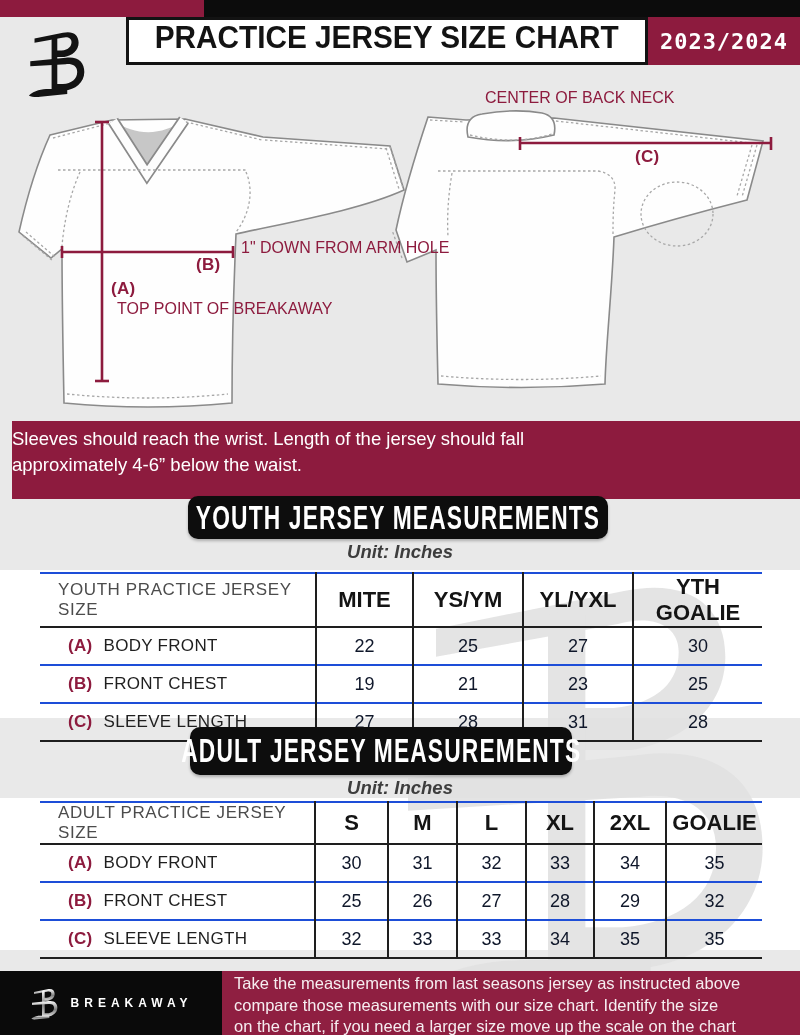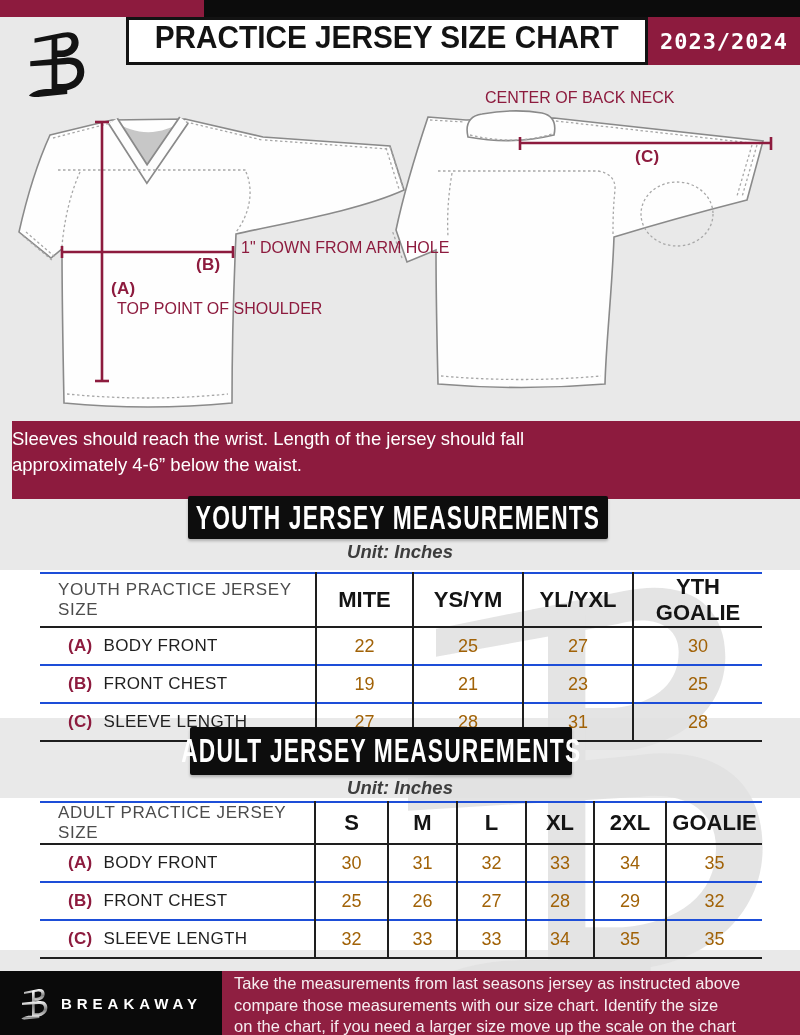--- a/index.html
+++ b/index.html
@@ -28,21 +28,21 @@
   .mid-banner{position:absolute;left:12px;top:421px;width:100%;height:78px;background:var(--maroon);
     color:#fff;text-align:left;font-size:18.5px;line-height:26px;padding-top:5px;box-sizing:border-box;z-index:3;}
   .mid-banner span{display:block;}
   
   .white-band{position:absolute;left:0;right:0;background:#ffffff;z-index:0;}
   .wb1{top:570px;height:148px;}
   .wb2{top:798px;height:152px;}
   
   .watermark{position:absolute;left:380px;top:540px;width:420px;height:486px;z-index:1;opacity:0.9;}
   
-  .section-banner{position:absolute;background:#0d0d0d;border-radius:2px;display:flex;align-items:center;justify-content:center;
+  .section-banner{position:absolute;background:#0d0d0d;border-radius:10px;display:flex;align-items:center;justify-content:center;
     box-shadow:0 2px 3px rgba(0,0,0,0.25);z-index:3;}
   .sb-youth{left:188px;top:496px;width:420px;height:43px;}
   .sb-adult{left:190px;top:727px;width:382px;height:48px;}
   .section-banner span{color:#fff;font-weight:800;font-size:30px;letter-spacing:1.5px;white-space:nowrap;
     display:inline-block;transform:scale(0.76,1.08);}
   .unit{position:absolute;left:0;width:100%;text-align:center;font-style:italic;font-weight:600;
     color:#3d3d3d;font-size:18.5px;z-index:3;}
   .unit-youth{top:541px;}
   .unit-adult{top:777px;}
   
@@ -52,25 +52,25 @@
   .size-table tr{border-top:2px solid #1d4ed8;}
   .size-table tr:last-child{border-bottom:2px solid #1e1e1e;}
   .size-table th,.size-table td{padding:0;}
   .size-table th+th,.size-table td+td{border-left:2px solid #1e1e1e;}
   .size-table th{height:37px;}
   .size-table td{height:36px;}
   th.col-label{text-align:left;padding-left:18px;font-weight:400;color:#4c4c4c;font-size:17px;letter-spacing:0.6px;}
   th.col-size{font-weight:700;color:#141414;font-size:22px;text-align:center;}
   td.rowlabel{text-align:left;padding-left:28px;font-size:17px;color:#1f1f1f;font-weight:500;letter-spacing:0.3px;}
   td.rowlabel .tag{color:var(--maroon);font-weight:800;margin-right:11px;}
-  td.val{text-align:center;font-size:18px;color:#a16207;}
+  td.val{text-align:center;font-size:18px;color:#0f172a;}
   
   .footer{position:absolute;left:0;top:971px;width:800px;height:64px;display:flex;z-index:6;}
   .footer-black{width:222px;background:#0a0a0a;display:flex;align-items:center;justify-content:center;gap:11px;}
-  .footer-black .brand{color:#ffffff;font-weight:700;font-size:15px;letter-spacing:5px;}
+  .footer-black .brand{color:#ffffff;font-weight:700;font-size:12px;letter-spacing:5px;}
   .footer-maroon{flex:1;background:var(--maroon-footer);color:#f6edf0;font-size:16.5px;line-height:21.5px;
     padding:2px 0 0 12px;box-sizing:border-box;}
   .footer-maroon span{display:block;}
 </style>
 </head>
 <body>
 
 <div class="page" style="--maroon: #8d1b3e; --maroon-footer: #8f1f41;">
 
   <div class="top-strip">
@@ -153,21 +153,21 @@
       <path d="M520,75 V88"></path>
         <path d="M771,75 V88"></path>
     </g>
   </svg>
 
   <div class="anno" style="left:111px;top:279px;">
     <span class="tagline">(A)</span>
   </div>
   <div class="anno cap" style="left:117px;top:300px;line-height:17px;">
     <span>TOP POINT</span>
-    <span>OF SHOULDER</span>
+    <span>OF BREAKAWAY</span>
   </div>
   <div class="anno" style="left:196px;top:255px;">
     <span class="tagline">(B)</span>
   </div>
   <div class="anno cap" style="left:241px;top:240px;line-height:16px;">
     <span>1" DOWN</span>
     <span>FROM</span>
     <span>ARM HOLE</span>
   </div>
   <div class="anno cap" style="left:485px;top:90px;line-height:15px;">

